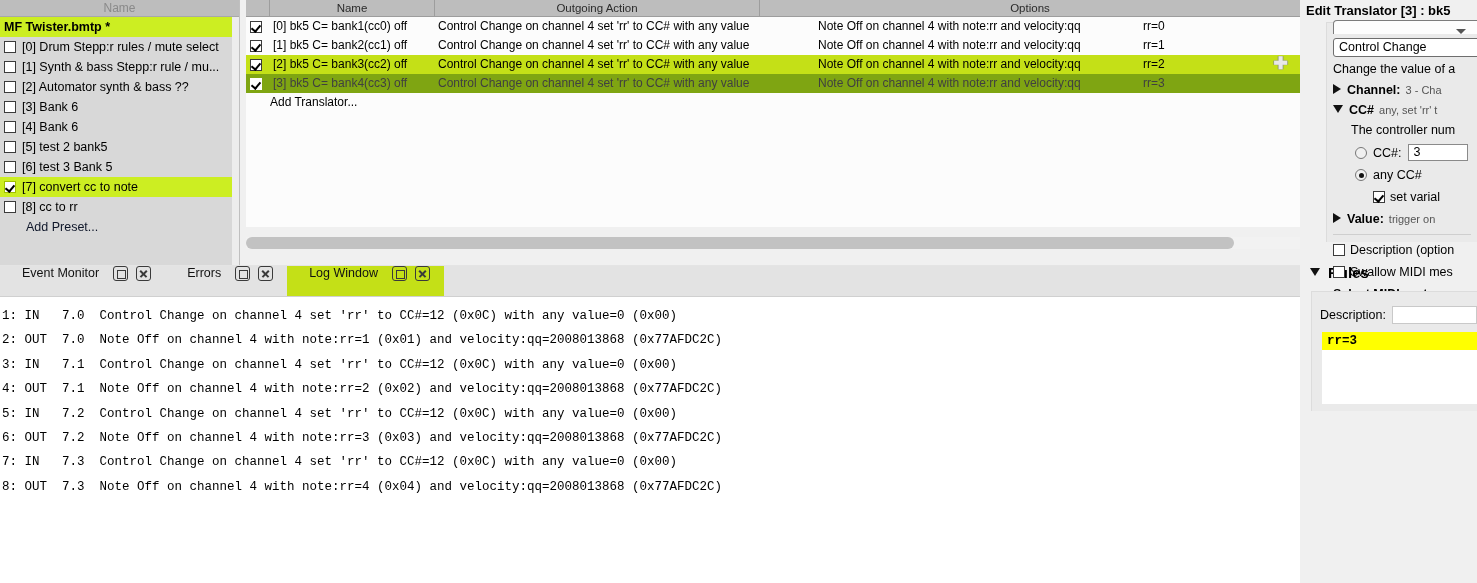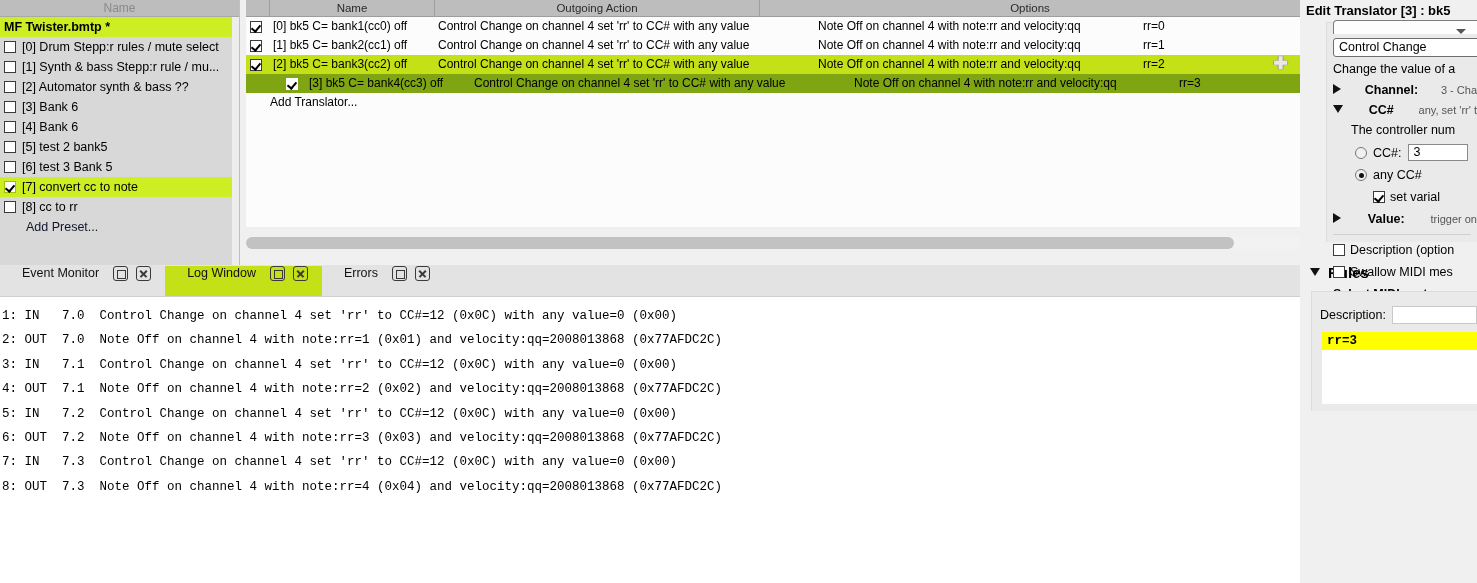--- a/index.html
+++ b/index.html
@@ -115,21 +115,21 @@
     white-space: nowrap;
   }
   .tt-row > div {
     line-height: 19px;
     overflow: hidden;
     padding-left: 3px;
     white-space: nowrap;
   }
   .tt-row > div.col-chk { padding-left: 4px; display: flex; align-items: center; }
   .tt-row.sel-light { background: #c4e017; }
-  .tt-row.sel-dark  { background: #7fa512; color: #000000; padding-left: 36px; }
+  .tt-row.sel-dark  { background: #7fa512; color: #404040; }
   .tt-row.sel-dark .chk { border-color: #ffffff; }
   .tt-addrow {
     height: 19px; line-height: 19px;
     padding-left: 24px;
     font-size: 12px;
   }
   .col-opt-cell { position: relative; }
   .plus-cursor {
     position: absolute; right: 12px; top: 2px;
     width: 15px; height: 15px;
@@ -264,21 +264,21 @@
     border-radius: 3px;
     background: #ffffff;
     line-height: 17px;
     padding-left: 5px;
     font-size: 12.5px;
     margin-bottom: 5px;
     overflow: hidden;
     white-space: nowrap;
   }
   .rp-desc { font-size: 12.5px; margin-bottom: 7px; white-space: nowrap; }
-  .rp-section { display: flex; align-items: baseline; margin-bottom: 6px; white-space: nowrap; justify-content: space-between; }
+  .rp-section { display: flex; align-items: baseline; margin-bottom: 6px; white-space: nowrap; }
   .tri {
     width: 0; height: 0;
     margin-right: 6px;
     flex: 0 0 auto;
   }
   .tri.right {
     border-top: 5px solid transparent;
     border-bottom: 5px solid transparent;
     border-left: 8px solid #111;
   }
@@ -486,28 +486,28 @@
 
   <div id="bottom-section">
     <div id="tabbar">
 
       <div class="tab">
         <span class="tab-label">Event Monitor</span>
         <span class="tabbtn restore"></span>
         <span class="tabbtn close"></span>
       </div>
 
+      <div class="tab">
+        <span class="tab-label">Errors</span>
+        <span class="tabbtn restore"></span>
+        <span class="tabbtn close"></span>
+      </div>
+
       <div class="tab active">
         <span class="tab-label">Log Window</span>
-        <span class="tabbtn restore"></span>
-        <span class="tabbtn close"></span>
-      </div>
-
-      <div class="tab">
-        <span class="tab-label">Errors</span>
         <span class="tabbtn restore"></span>
         <span class="tabbtn close"></span>
       </div>
     </div>
 
     <div id="log-area">
       <div class="log-line">1: IN   7.0  Control Change on channel 4 set 'rr' to CC#=12 (0x0C) with any value=0 (0x00)</div>
       <div class="log-line">2: OUT  7.0  Note Off on channel 4 with note:rr=1 (0x01) and velocity:qq=2008013868 (0x77AFDC2C)</div>
       <div class="log-line">3: IN   7.1  Control Change on channel 4 set 'rr' to CC#=12 (0x0C) with any value=0 (0x00)</div>
       <div class="log-line">4: OUT  7.1  Note Off on channel 4 with note:rr=2 (0x02) and velocity:qq=2008013868 (0x77AFDC2C)</div>

